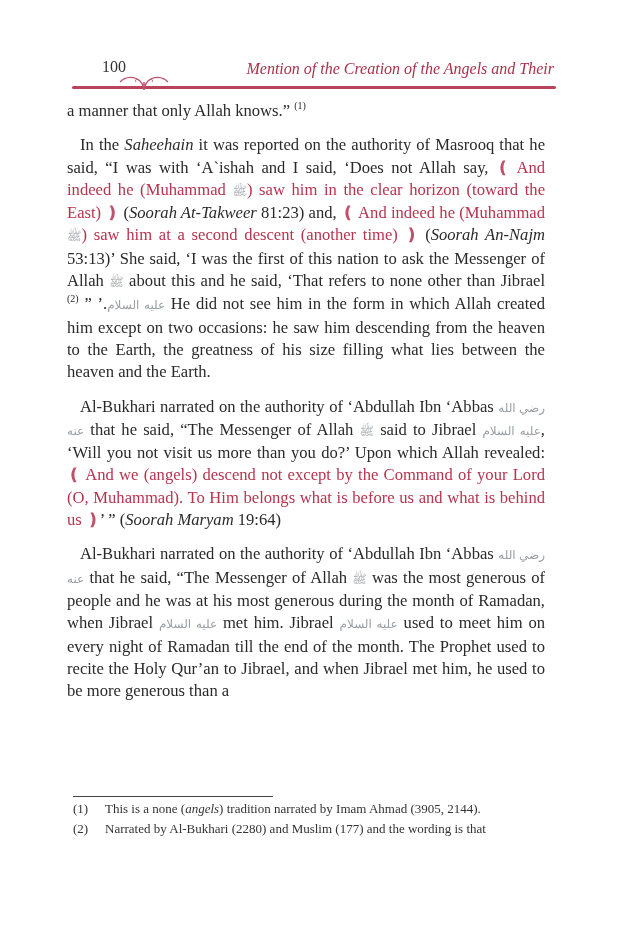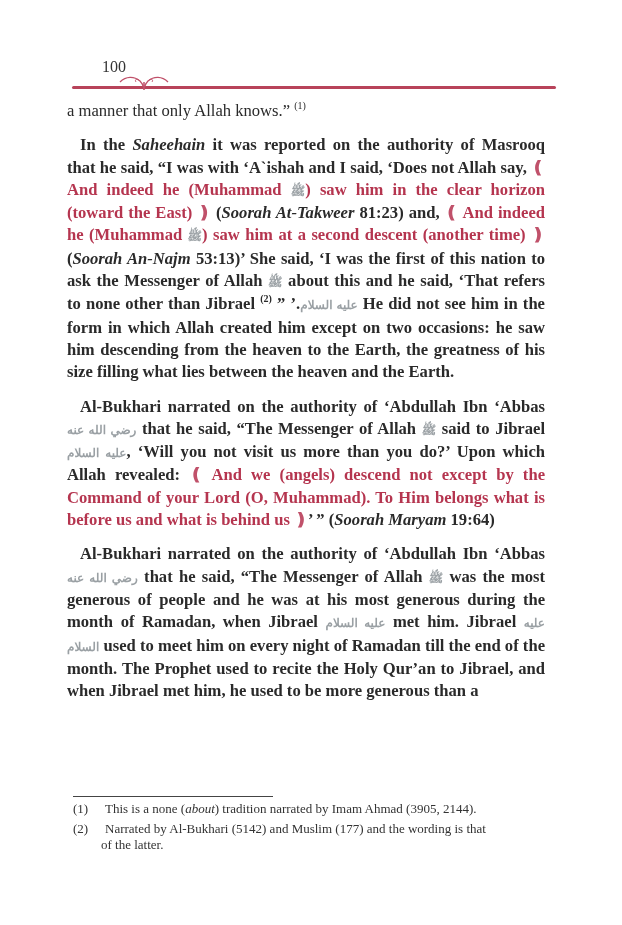--- a/index.html
+++ b/index.html
@@ -11,40 +11,41 @@
   .header { position:absolute; left:72px; top:58px; width:484px; height:40px; }
   .page-num { position:absolute; left:30px; top:0; font-size:16px; color:#333; }
   .running-title { position:absolute; right:2px; top:2px; font-size:16px; font-style:italic; color:#a8324a; }
   .rule { position:absolute; left:0; top:28px; width:484px; height:3px; background:#b8435a; border-radius:2px; }
   .rule-ornament { position:absolute; left:44px; top:14px; width:56px; height:18px; }
   .body-text {
     position:absolute; left:67px; top:100px; width:478px;
     font-size:16.6px; line-height:22.3px; text-align:justify;
   }
   .body-text p { margin:0; }
-  .para { text-indent:13px; margin-top:12px !important;font-weight:bold; }
+  .para { text-indent:13px; margin-top:12px !important; }
   .quran { color:#b5354f; }
   .bracket { color:#c0516a; }
   .sup { font-size:10px; vertical-align:super; line-height:0; }
   .honor { color:#9aa0a4; font-size:12px; }
   .fn-rule { position:absolute; left:73px; top:796px; width:200px; height:1px; background:#444; }
   .footnotes { position:absolute; left:73px; top:801px; width:478px; font-size:13px; line-height:16.5px; color:#333; }
   .fn { display:flex; margin-bottom:3px; }
   .fn-num { width:32px; flex:none; }
   .fn-text { flex:1; text-align:justify; }
   .fn-text .cont { display:block; margin-left:-4px; }
   i { font-style:italic; }
 </style>
 </head>
 <body>
 
 <div class="page">
 
   <div class="header">
     <span class="page-num">100</span>
+    <span class="running-title">Mention of the Creation of the Angels and Their</span>
     <div class="rule"></div>
     <svg class="rule-ornament" viewBox="0 0 56 18">
       <path d="M4 10 C10 4, 18 4, 24 9 C26 11, 27 13, 28 16 C29 13, 30 11, 32 9 C38 4, 46 4, 52 10" fill="none" stroke="#c0516a" stroke-width="1.3"></path>
       <path d="M24 9 C22 6, 18 7, 20 10" fill="none" stroke="#c0516a" stroke-width="1"></path>
       <path d="M32 9 C34 6, 38 7, 36 10" fill="none" stroke="#c0516a" stroke-width="1"></path>
       <line x1="28" y1="10" x2="28" y2="18" stroke="#c0516a" stroke-width="1.5"></line>
     </svg>
   </div>
 
   <div class="body-text">
@@ -55,20 +56,20 @@
     <p class="para"><span>Al-Bukhari narrated on the authority of ‘Abdullah Ibn ‘Abbas </span><span class="honor">رضي الله عنه</span><span> that he said, “The Messenger of Allah </span><span class="honor">ﷺ</span><span> said to Jibrael </span><span class="honor">عليه السلام</span><span>, ‘Will you not visit us more than you do?’ Upon which Allah revealed: </span><span class="bracket">❪</span><span class="quran"> And we (angels) descend not except by the Command of your Lord (O, Muhammad). To Him belongs what is before us and what is behind us </span><span class="bracket">❫</span><span>’ ” (</span><i>Soorah Maryam</i><span> 19:64)</span></p>
 
     <p class="para"><span>Al-Bukhari narrated on the authority of ‘Abdullah Ibn ‘Abbas </span><span class="honor">رضي الله عنه</span><span> that he said, “The Messenger of Allah </span><span class="honor">ﷺ</span><span> was the most generous of people and he was at his most generous during the month of Ramadan, when Jibrael </span><span class="honor">عليه السلام</span><span> met him. Jibrael </span><span class="honor">عليه السلام</span><span> used to meet him on every night of Ramadan till the end of the month. The Prophet used to recite the Holy Qur’an to Jibrael, and when Jibrael met him, he used to be more generous than a</span></p>
   </div>
 
   <div class="fn-rule"></div>
 
   <div class="footnotes">
     <div class="fn">
       <span class="fn-num">(1)</span>
-      <span class="fn-text"><span>This is a none (</span><i>about</i><span>) tradition narrated by Imam Ahmad (3905, 2144).</span></span>
+      <span class="fn-text"><span>This is a none (</span><i>angels</i><span>) tradition narrated by Imam Ahmad (3905, 2144).</span></span>
     </div>
     <div class="fn">
       <span class="fn-num">(2)</span>
-      <span class="fn-text"><span>Narrated by Al-Bukhari (5142) and Muslim (177) and the wording is that</span><span class="cont">of the latter.</span></span>
+      <span class="fn-text"><span>Narrated by Al-Bukhari (2280) and Muslim (177) and the wording is that</span></span>
     </div>
   </div>
 </div>
 
 </body></html>

